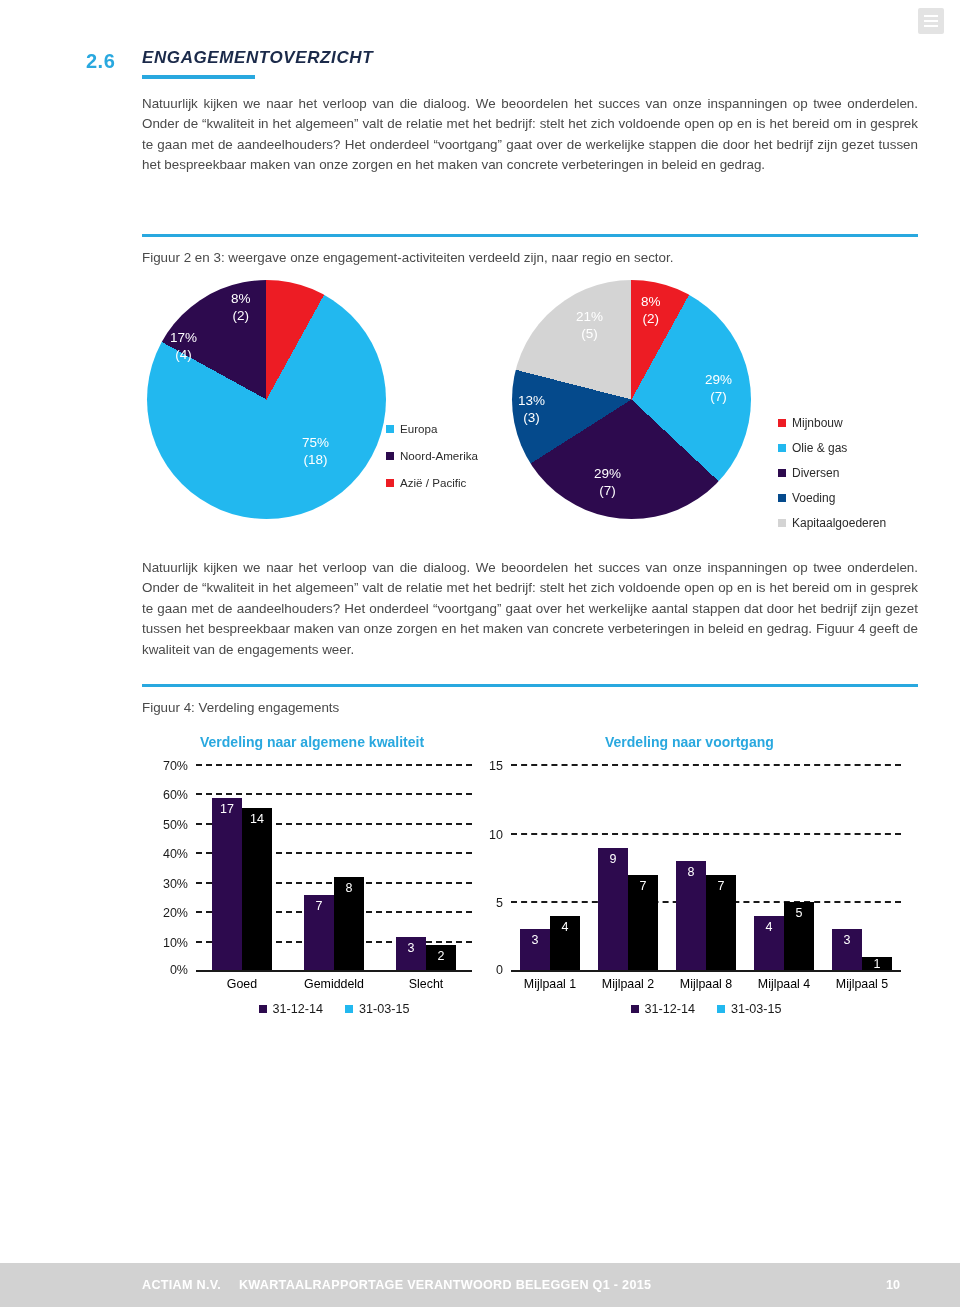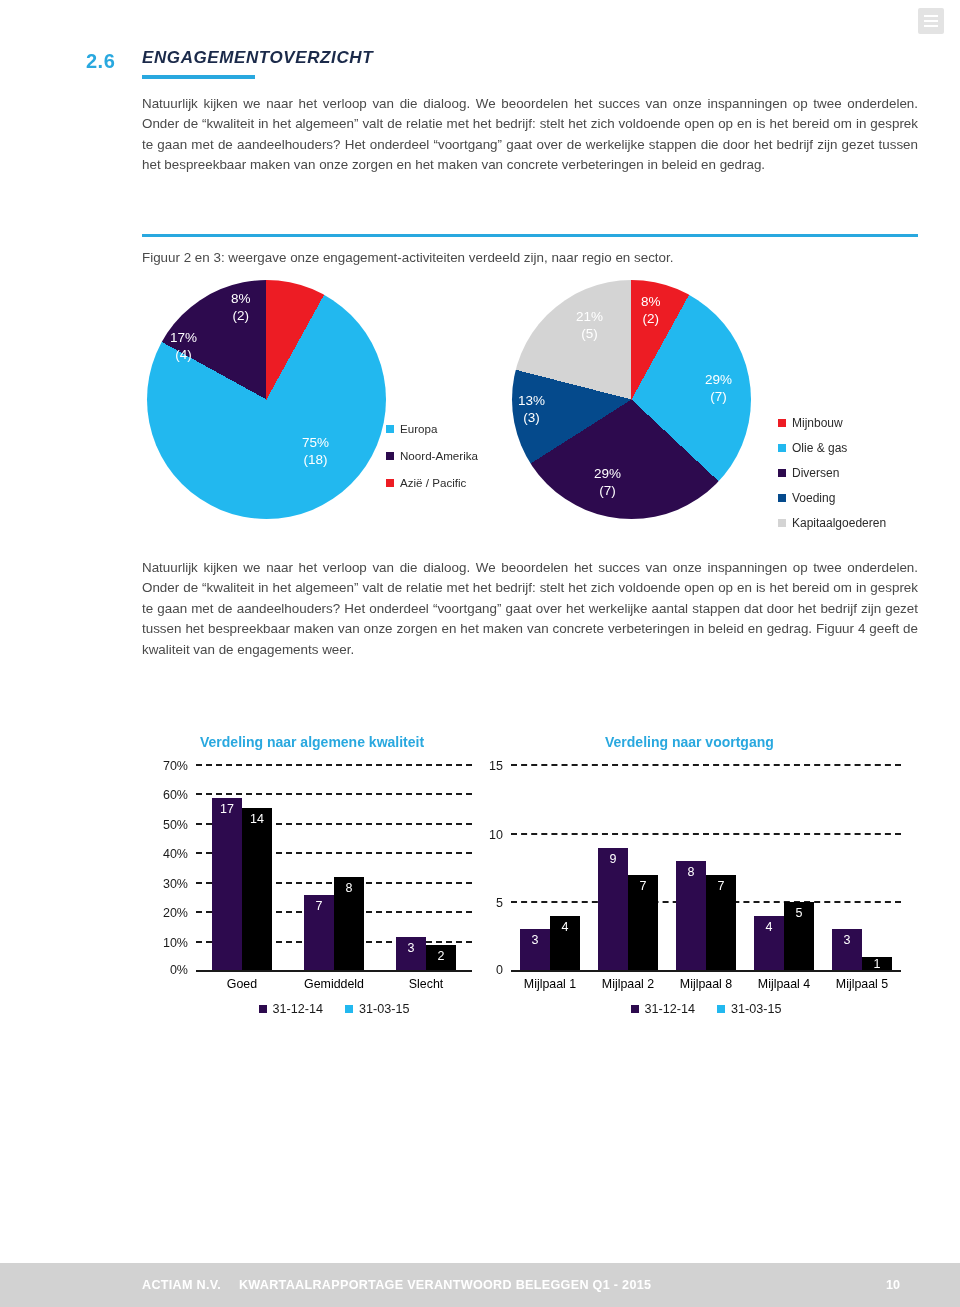--- a/index.html
+++ b/index.html
@@ -387,20 +387,24 @@
       </div>
       <div class="lg-item">
         <span class="sw" style="background:#d4d4d4"></span>
         <span>Kapitaalgoederen</span>
       </div>
     </div>
   </div>
 
   <div class="para" id="para-2">Natuurlijk kijken we naar het verloop van die dialoog. We beoordelen het succes van onze inspanningen op twee onderdelen. Onder de “kwaliteit in het algemeen” valt de relatie met het bedrijf: stelt het zich voldoende open op en is het bereid om in gesprek te gaan met de aandeelhouders? Het onderdeel “voortgang” gaat over het werkelijke aantal stappen dat door het bedrijf zijn gezet tussen het bespreekbaar maken van onze zorgen en het maken van concrete verbeteringen in beleid en gedrag. Figuur 4 geeft de kwaliteit van de engagements weer.</div>
 
+  <div class="fig-block" id="fig4">
+    <div class="fig-rule"></div>
+    <div class="fig-caption">Figuur 4: Verdeling engagements</div>
+  </div>
 
   <div class="bar-section">
 
     <div class="bc-title" id="bc-title-left">Verdeling naar algemene kwaliteit</div>
     <div class="bc-title" id="bc-title-right">Verdeling naar voortgang</div>
 
     <div class="plot" id="plot-left">
 
       <div class="gridline" style="bottom:100%;">
         <span class="ytick">70%</span>

